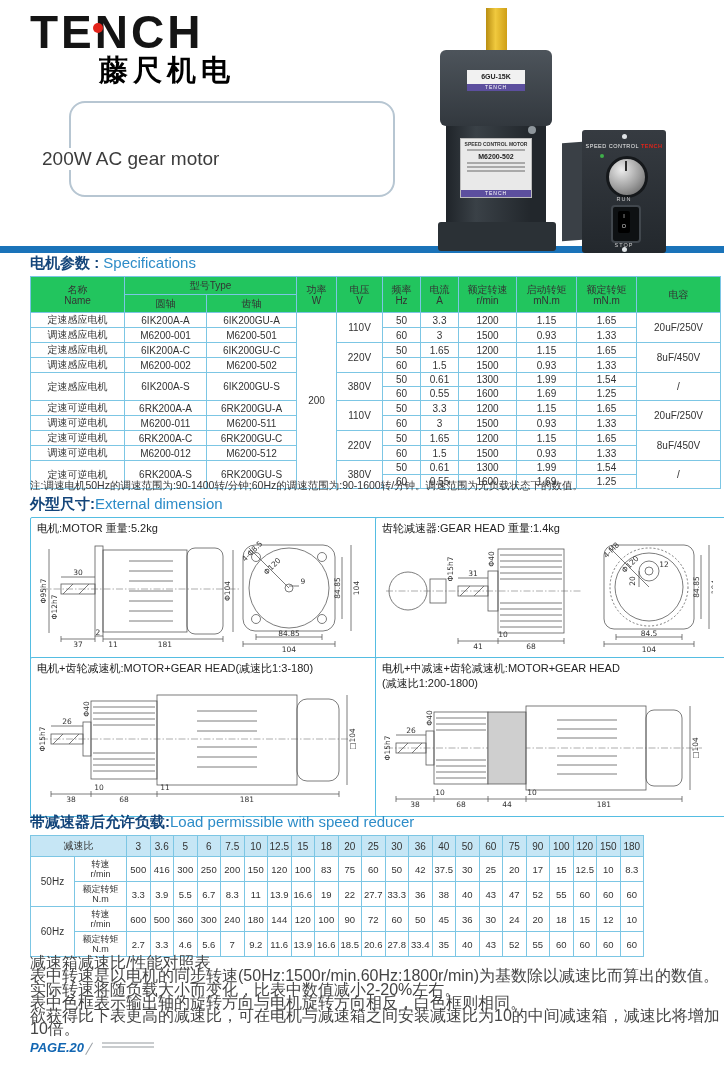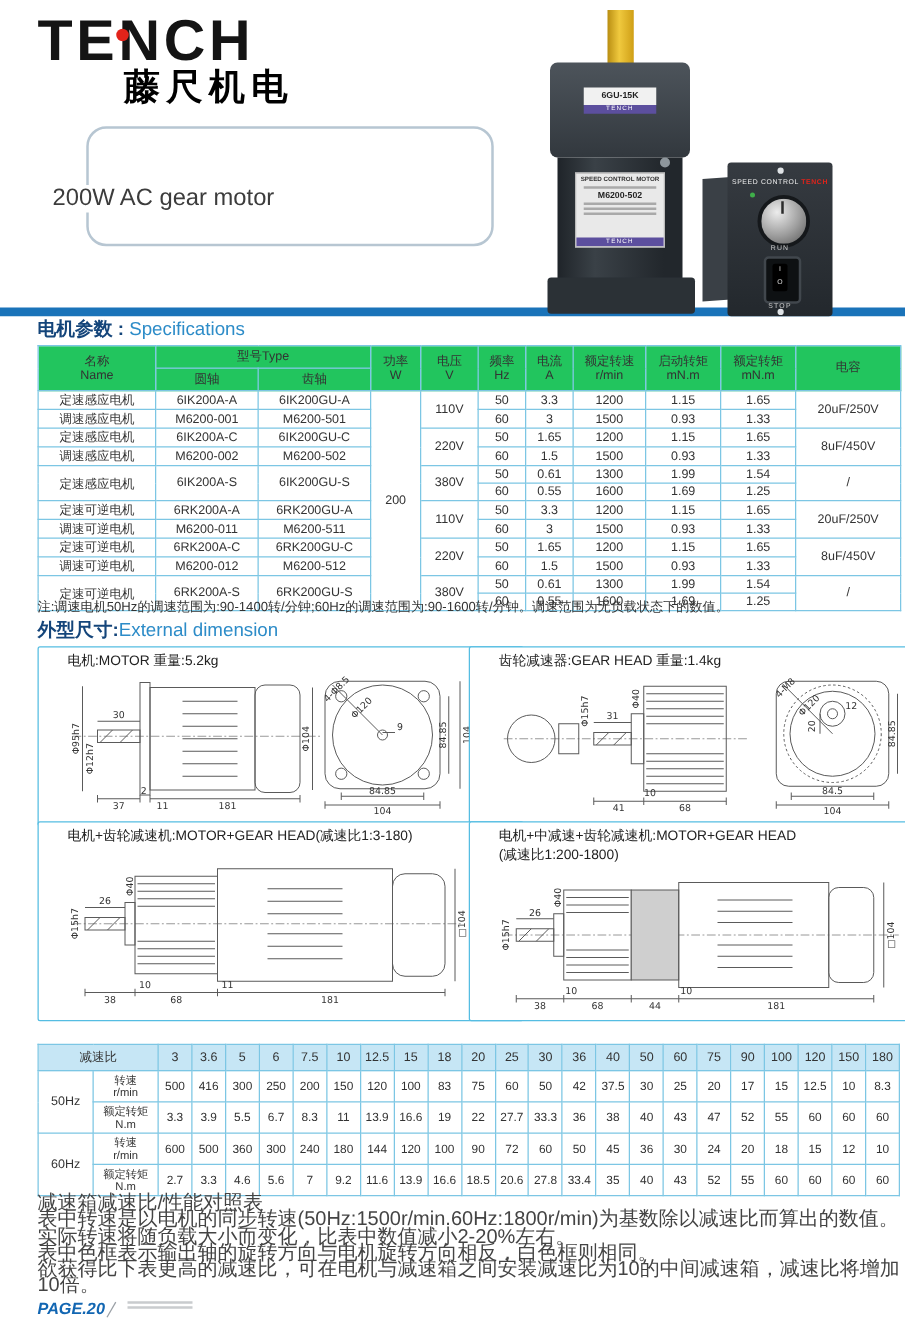--- a/index.html
+++ b/index.html
@@ -53,35 +53,35 @@
   .sec-title .en{color:#2d8cc8;}
 
   
   .spec{position:absolute;left:30px;top:276px;width:690px;border-collapse:collapse;table-layout:fixed;}
   .spec th,.spec td{border:1px solid #7cc6e4;text-align:center;padding:0;}
   .spec th{background:#22c55e;font-weight:normal;font-size:10px;color:#333;height:17px;line-height:11px;}
   .spec td{font-size:10px;color:#333;height:13px;}
   .spec-note{position:absolute;left:30px;top:479px;font-size:10.5px;color:#333;}
 
   
-  .dim-box{position:absolute;border:1px solid #55bde2;border-radius:2px;background:#fff;padding:3px 23px;}
+  .dim-box{position:absolute;border:1px solid #55bde2;border-radius:2px;background:#fff;padding:3px 6px;}
   #box1{left:30px;top:517px;width:341px;height:136px;}
   #box2{left:375px;top:517px;width:345px;height:136px;}
   #box3{left:30px;top:657px;width:341px;height:152px;}
   #box4{left:375px;top:657px;width:345px;height:152px;}
   .dim-box .bt{font-size:11px;color:#222;}
   .dim-svg{display:block;margin-top:1px;}
   .dim-svg line,.dim-svg rect,.dim-svg circle,.dim-svg path{stroke:#5a5a5a;fill:none;stroke-width:.8;}
   .dim-svg .cl{stroke-dasharray:7 2 1.5 2;stroke-width:.5;}
   .dim-svg .teeth{stroke-dasharray:2 2;}
   .dim-svg .mid{fill:#cfcfcf;}
   .dim-svg text{fill:#333;font-size:7.5px;stroke:none;font-family:"DejaVu Sans",sans-serif;text-anchor:middle;}
 
   
-  .load{position:absolute;left:30px;top:835px;width:690px;border-collapse:collapse;table-layout:fixed;}
+  .load{position:absolute;left:30px;top:835px;width:614px;border-collapse:collapse;table-layout:fixed;}
   .load th,.load td{border:1px solid #7cc6e4;text-align:center;padding:0;color:#333;}
   .load thead th{background:#c6e6f5;height:20px;font-size:10px;font-weight:normal;}
   .load tbody td{height:24px;font-size:9.5px;}
   .load .lab{font-size:9px;line-height:10px;}
   .load .freq{font-size:10px;}
 
   
   .notes{position:absolute;left:30px;top:956px;font-size:16px;color:#444;line-height:13.3px;}
   .footer{position:absolute;left:30px;top:1038px;height:20px;}
   .fpage{font-size:13px;font-weight:bold;font-style:italic;color:#1266b2;}
@@ -457,20 +457,23 @@
       <text x="58" y="103" font-size="6.5">10</text>
       <text x="150" y="103" font-size="6.5">10</text>
       <text x="33" y="115">38</text>
       <text x="79" y="115">68</text>
       <text x="125" y="115">44</text>
       <text x="222" y="115">181</text>
       <text transform="translate(316,56) rotate(-90)">□104</text>
     </svg>
   </div>
 
+  <div class="sec-title" style="top:813px;">
+    <span class="zh">带减速器后允许负载:</span><span class="en">Load permissible with speed reducer</span>
+  </div>
 
   <table class="load">
       <colgroup>
         <col style="width: 44px;">
         <col style="width: 52px;">
         <col>
         <col>
         <col>
         <col>
         <col>

